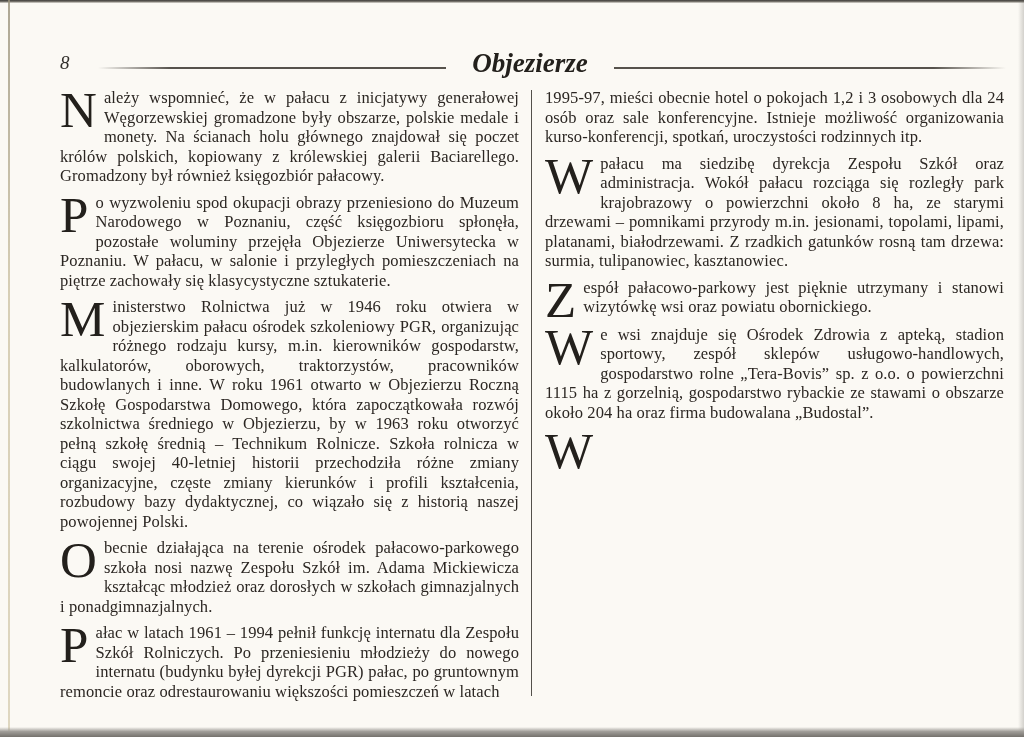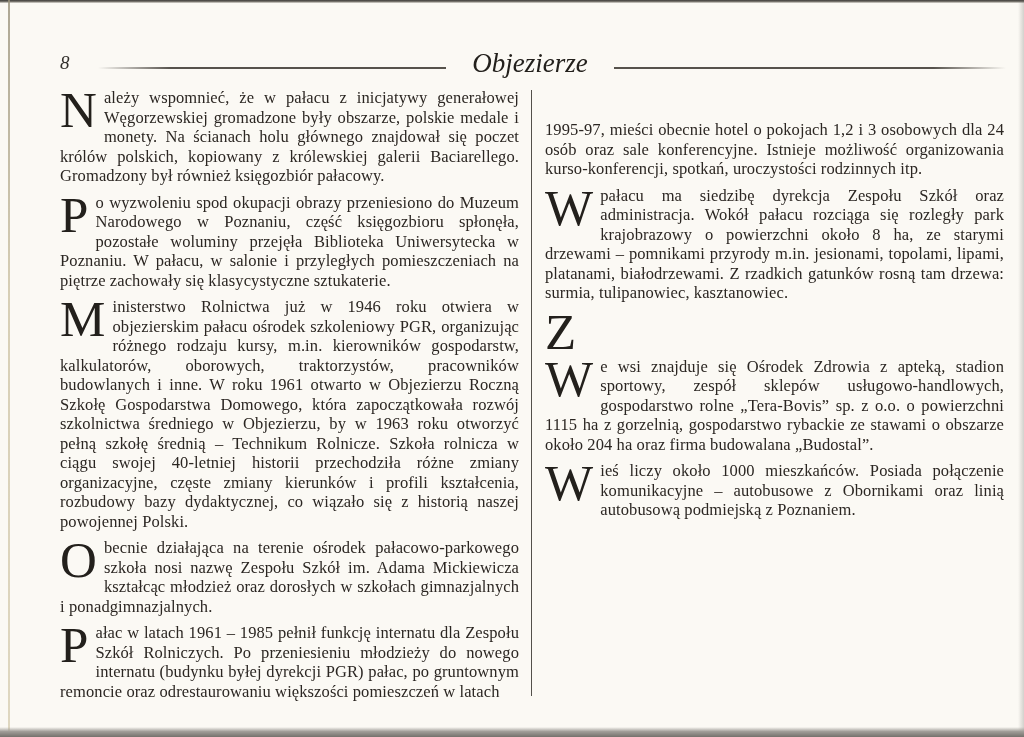--- a/index.html
+++ b/index.html
@@ -26,31 +26,31 @@
   }
   .header-rule {
     position:absolute; left:98px; top:67px; width:908px; height:2px;
     background:linear-gradient(to right,rgba(0,0,0,0),#56524c 8%,#56524c 92%,rgba(0,0,0,0));
   }
   .page-title {
     position:absolute; left:0; top:48px; width:1060px; text-align:center;
   }
   .page-title span {
     display:inline-block; background:#fbf9f4; padding:0 26px;
-    font-style:italic; font-size:27px; color:#23201c;
+    font-style:italic; font-size:27px; color:#23201c;font-weight:bold;
   }
 
   
   .col {
     position:absolute; top:88px; width:459px;
     font-size:16.5px; line-height:19.5px; text-align:justify;
     letter-spacing:.1px;
   }
   .col-left  { left:60px; }
-  .col-right { left:545px;margin-top:32px; }
+  .col-right { left:545px; }
   .col-divider {
     position:absolute; left:531px; top:90px; width:1px; height:606px;
     background:#53504b;
   }
   .para { margin:0 0 7px 0; }
   .para::after { content:""; display:block; clear:both; }
   .dropcap {
     float:left; font-size:51px; line-height:36px;
     padding:4px 7px 0 0; color:#23201c;
   }
@@ -70,46 +70,46 @@
   <div class="header-rule"></div>
   <div class="page-title">
     <span>Objezierze</span>
   </div>
 
   <div class="col col-left">
     <p class="para">
       <span class="dropcap">N</span><span>ależy wspomnieć, że w pałacu z inicjatywy generałowej Węgorzewskiej gromadzone były obszarze, polskie medale i monety. Na ścianach holu głównego znajdował się poczet królów polskich, kopiowany z królewskiej galerii Baciarellego. Gromadzony był również księgozbiór pałacowy.</span>
     </p>
     <p class="para">
-      <span class="dropcap">P</span><span>o wyzwoleniu spod okupacji obrazy przeniesiono do Muzeum Narodowego w Poznaniu, część księgozbioru spłonęła, pozostałe woluminy przejęła Biblioteka Uniwersytecka w Poznaniu. W pałacu, w salonie i przyległych pomieszczeniach na piętrze zachowały się klasycystyczne sztukaterie.</span>
+      <span class="dropcap">P</span><span>o wyzwoleniu spod okupacji obrazy przeniesiono do Muzeum Narodowego w Poznaniu, część księgozbioru spłonęła, pozostałe woluminy przejęła Objezierze Uniwersytecka w Poznaniu. W pałacu, w salonie i przyległych pomieszczeniach na piętrze zachowały się klasycystyczne sztukaterie.</span>
     </p>
     <p class="para">
       <span class="dropcap">M</span><span>inisterstwo Rolnictwa już w 1946 roku otwiera w objezierskim pałacu ośrodek szkoleniowy PGR, organizując różnego rodzaju kursy, m.in. kierowników gospodarstw, kalkulatorów, oborowych, traktorzystów, pracowników budowlanych i inne. W roku 1961 otwarto w Objezierzu Roczną Szkołę Gospodarstwa Domowego, która zapoczątkowała rozwój szkolnictwa średniego w Objezierzu, by w 1963 roku otworzyć pełną szkołę średnią – Technikum Rolnicze. Szkoła rolnicza w ciągu swojej 40-letniej historii przechodziła różne zmiany organizacyjne, częste zmiany kierunków i profili kształcenia, rozbudowy bazy dydaktycznej, co wiązało się z historią naszej powojennej Polski.</span>
     </p>
     <p class="para">
       <span class="dropcap">O</span><span>becnie działająca na terenie ośrodek pałacowo-parkowego szkoła nosi nazwę Zespołu Szkół im. Adama Mickiewicza kształcąc młodzież oraz dorosłych w szkołach gimnazjalnych i ponadgimnazjalnych.</span>
     </p>
     <p class="para">
-      <span class="dropcap">P</span><span>ałac w latach 1961 – 1985 pełnił funkcję internatu dla Zespołu Szkół Rolniczych. Po przeniesieniu młodzieży do nowego internatu (budynku byłej dyrekcji PGR) pałac, po gruntownym remoncie oraz odrestaurowaniu większości pomieszczeń w latach</span>
+      <span class="dropcap">P</span><span>ałac w latach 1961 – 1994 pełnił funkcję internatu dla Zespołu Szkół Rolniczych. Po przeniesieniu młodzieży do nowego internatu (budynku byłej dyrekcji PGR) pałac, po gruntownym remoncie oraz odrestaurowaniu większości pomieszczeń w latach</span>
     </p>
   </div>
 
   <div class="col-divider"></div>
 
   <div class="col col-right">
     <p class="para">
       <span>1995-97, mieści obecnie hotel o pokojach 1,2 i 3 osobowych dla 24 osób oraz sale konferencyjne. Istnieje możliwość organizowania kurso-konferencji, spotkań, uroczystości rodzinnych itp.</span>
     </p>
     <p class="para">
       <span class="dropcap">W</span><span>pałacu ma siedzibę dyrekcja Zespołu Szkół oraz administracja. Wokół pałacu rozciąga się rozległy park krajobrazowy o powierzchni około 8 ha, ze starymi drzewami – pomnikami przyrody m.in. jesionami, topolami, lipami, platanami, białodrzewami. Z rzadkich gatunków rosną tam drzewa: surmia, tulipanowiec, kasztanowiec.</span>
     </p>
     <p class="para">
-      <span class="dropcap">Z</span>
+      <span class="dropcap">Z</span><span>espół pałacowo-parkowy jest pięknie utrzymany i stanowi wizytówkę wsi oraz powiatu obornickiego.</span>
     </p>
     <p class="para">
       <span class="dropcap">W</span><span>e wsi znajduje się Ośrodek Zdrowia z apteką, stadion sportowy, zespół sklepów usługowo-handlowych, gospodarstwo rolne „Tera-Bovis” sp. z o.o. o powierzchni 1115 ha z gorzelnią, gospodarstwo rybackie ze stawami o obszarze około 204 ha oraz firma budowalana „Budostal”.</span>
     </p>
     <p class="para">
-      <span class="dropcap">W</span><span>ieś liczy około 1000 mieszkańców. Posiada połączenie komunikacyjne – autobusowe z Obornikami oraz linią autobusową podmiejską z Poznaniem.</span>
+      <span class="dropcap">W</span>
     </p>
   </div>
 
 </div>
 
 </body></html>

